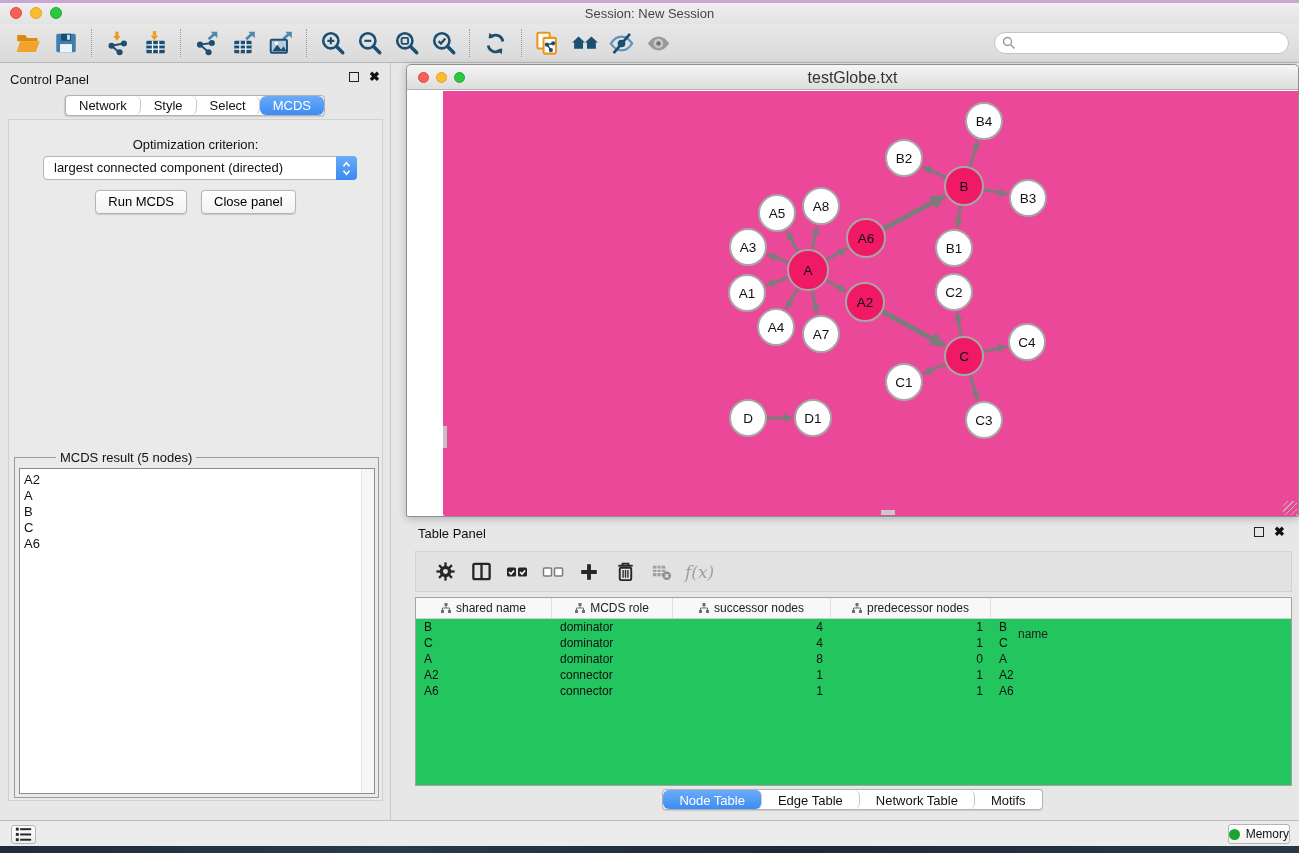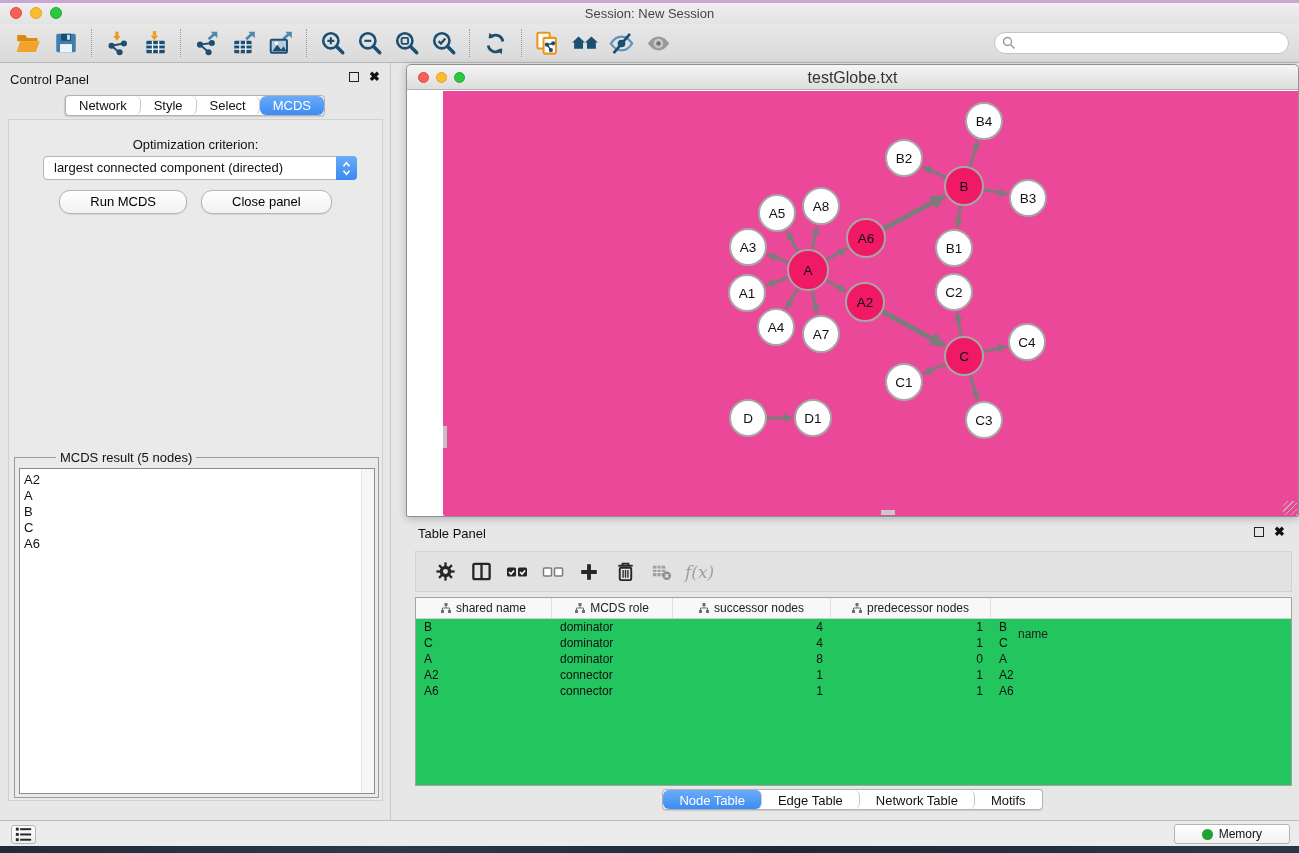--- a/index.html
+++ b/index.html
@@ -48,21 +48,21 @@
   .dropdown { position:absolute; left:34px; top:36px; width:314px; height:24px;
               background:#fff; border:1px solid #b5b5b5; border-radius:4px; }
   .dropdown-text { font-size:13px; line-height:22px; padding-left:10px; white-space:nowrap;
                    overflow:hidden; }
   .dropdown-stepper { position:absolute; right:-1px; top:-1px; width:21px; height:24px;
                       background:linear-gradient(#6babf8,#3a8af4); border-radius:0 4px 4px 0;
                       display:flex; align-items:center; justify-content:center; }
   .cp-buttons { position:absolute; top:70px; left:0; width:100%; display:flex;
                 justify-content:center; gap:14px; }
   .mac-btn { background:linear-gradient(#ffffff,#f2f2f2); border:1px solid #b5b5b5;
-             border-radius:11px; font-size:13px; height:24px; padding:0 30px; line-height:22px;
+             border-radius:4px; font-size:13px; height:24px; padding:0 12px; line-height:22px;
              box-shadow:0 0.5px 1px rgba(0,0,0,.15); }
 
   .result-group { position:absolute; left:5px; right:3px; top:337px; bottom:2px;
                   border:1px solid #9b9b9b; }
   .group-legend { position:absolute; left:6px; top:-8px; background:#eaeaea; padding:0 4px;
                   font-size:13px;margin-left:35px; }
   .result-list { position:absolute; left:4px; top:10px; right:3px; bottom:3px; background:#fff;
                  border:1px solid #8d8d8d; overflow:hidden; }
   .scroll-track { position:absolute; right:0; top:0; bottom:0; width:13px; background:#f6f6f6;
                   border-left:1px solid #e3e3e3; }
@@ -108,21 +108,21 @@
   .tp-tab-bar { position:absolute; left:0; width:100%; top:269px; display:flex; justify-content:center; }
   .tp-tab-bar .seg { padding:0 16px; line-height:21px; }
 
   
   .status-bar { position:absolute; left:0; top:820px; width:100%; height:26px; background:#ececec;
                 border-top:1px solid #bcbcbc; }
   .list-btn { position:absolute; left:11px; top:4px; width:25px; height:19px;
               background:linear-gradient(#fdfdfd,#efefef); border:1px solid #b5b5b5;
               border-radius:3px; display:flex; align-items:center; justify-content:center; }
   .memory-btn { position:absolute; right:9px; top:3px; height:20px; display:flex;
-                align-items:center; gap:6px; padding:0 27px;
+                align-items:center; gap:6px; padding:0 0;
                 background:linear-gradient(#ffffff,#f1f1f1); border:1px solid #b5b5b5;
                 border-radius:3px; font-size:12px; }
   .memory-dot { width:11px; height:11px; border-radius:50%; background:#1ea231; }
   .bottom-strip { position:absolute; left:0; top:846px; width:100%; height:7px;
                   background:linear-gradient(90deg,#202c38,#2b3a47 30%,#1d2935 60%,#2a3845); }
 </style>
 </head>
 <body>
 
 <div class="top-strip"></div>

